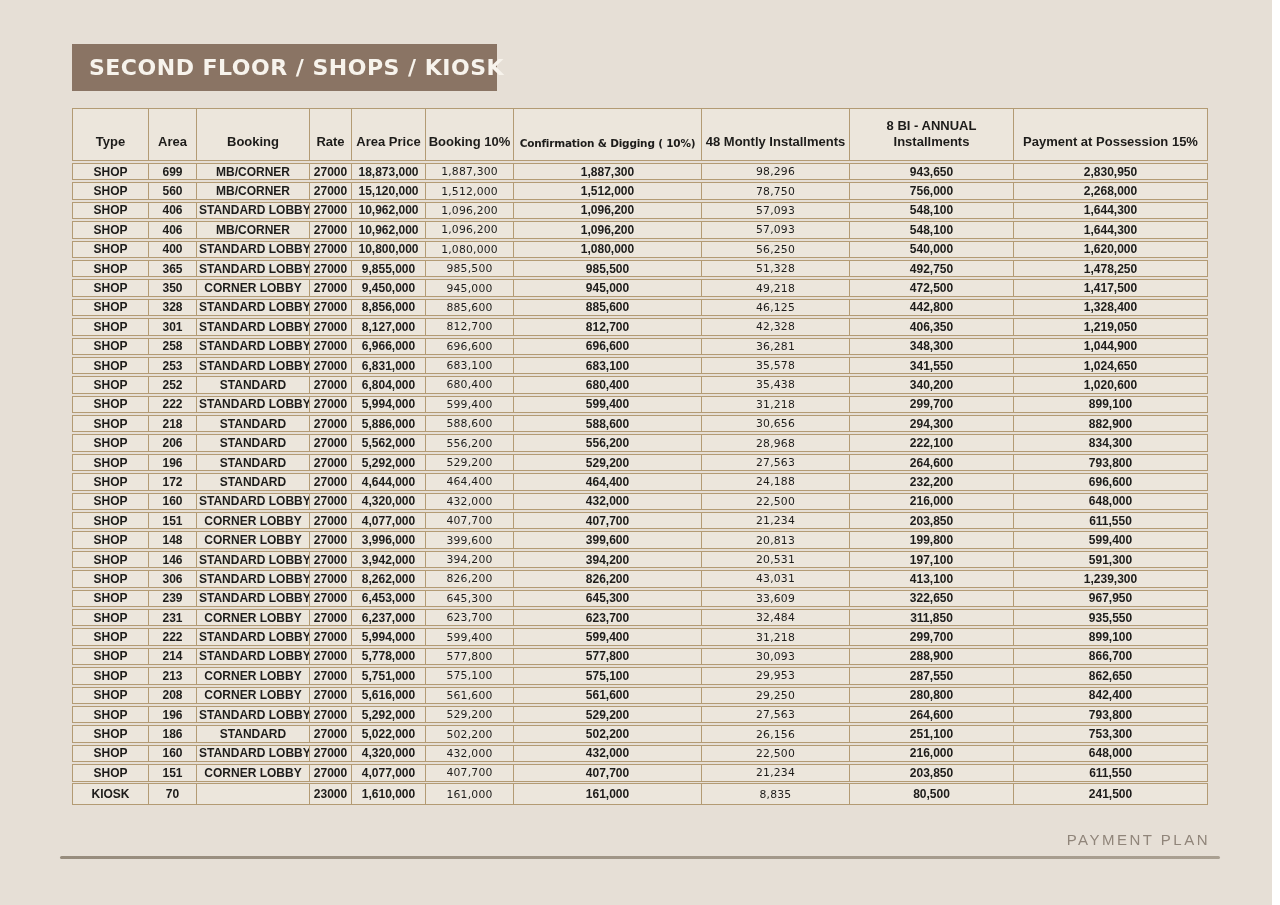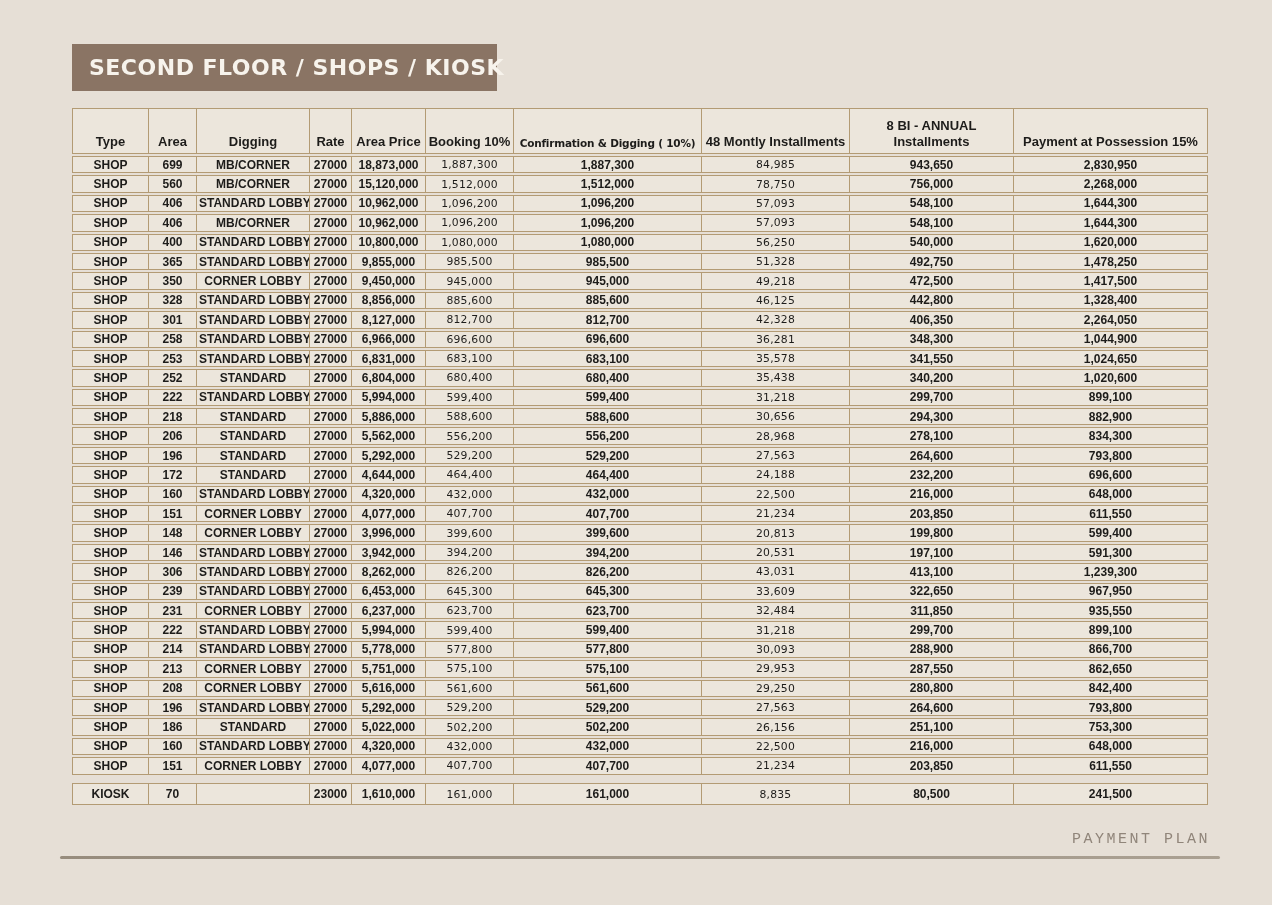--- a/index.html
+++ b/index.html
@@ -43,42 +43,42 @@
     border-left:1px solid var(--border,#b39b74);
     color:var(--data-text,#1d1c1a);
     text-align:center; vertical-align:middle;
     padding:0 2px; overflow:hidden;
   }
   th:last-child, td:last-child { border-right:1px solid var(--border,#b39b74);margin-left:45px; }
   th {
     vertical-align:bottom;
     height:40px;
     font-size:13px; font-weight:bold;
-    line-height:1.18; padding-bottom:4px;
+    line-height:1.18; padding-bottom:11px;
     white-space:nowrap;
   }
   th.c-bi-annual { white-space:normal; }
   th.c-confirmation {
     font-family:"DejaVu Sans",sans-serif;
     font-size:10.5px; letter-spacing:-0.2px;
   }
   td {
     height:15.4px;
     font-size:12px; font-weight:bold;
     white-space:nowrap;
   }
   td.c-booking, td.c-monthly {
     font-family:"DejaVu Sans",sans-serif;
     font-size:10.8px; font-weight:normal; letter-spacing:0.2px;
   }
   .kiosk-table td { height:20px; }
   .footer-label {
     position:absolute; top:831px; right:62px;
     color:var(--muted-text,#8a7e6d);
-    font-family:Liberation Mono, monospace;
+    font-family:Liberation Sans, sans-serif;
     font-size:15px; letter-spacing:2.5px; white-space:nowrap;
   }
   .rule {
     position:absolute; top:856px; left:60px;
     width:1160px; height:3px;
     background:linear-gradient(90deg, var(--rule,#978c7d), #aaa092);
     border-radius:2px;
   }
 </style>
 </head>
@@ -101,40 +101,40 @@
         <col style="width:88px">
       <col style="width:188px">
         <col style="width:148px">
         <col style="width:164px">
       <col style="width:195px">
     </colgroup>
     <thead>
       <tr>
           <th class="c-type">Type</th>
           <th class="c-area">Area</th>
-          <th class="c-category">Digging</th>
+          <th class="c-category">Booking</th>
           <th class="c-rate">Rate</th>
           <th class="c-total-price">Area Price</th>
           <th class="c-booking">Booking 10%</th>
           <th class="c-confirmation">Confirmation &amp; Digging ( 10%)</th>
           <th class="c-monthly">48 Montly Installments</th>
           <th class="c-bi-annual">8 BI - ANNUAL Installments</th>
           <th class="c-possession">Payment at Possession 15%</th>
         </tr>
     </thead>
     <tbody>
         <tr>
           <td class="c-type">SHOP</td>
           <td class="c-area">699</td>
           <td class="c-category">MB/CORNER</td>
           <td class="c-rate">27000</td>
           <td class="c-total-price">18,873,000</td>
           <td class="c-booking">1,887,300</td>
           <td class="c-confirmation">1,887,300</td>
-          <td class="c-monthly">84,985</td>
+          <td class="c-monthly">98,296</td>
           <td class="c-bi-annual">943,650</td>
           <td class="c-possession">2,830,950</td>
         </tr>
         <tr>
           <td class="c-type">SHOP</td>
           <td class="c-area">560</td>
           <td class="c-category">MB/CORNER</td>
           <td class="c-rate">27000</td>
           <td class="c-total-price">15,120,000</td>
           <td class="c-booking">1,512,000</td>
@@ -218,21 +218,21 @@
         <tr>
           <td class="c-type">SHOP</td>
           <td class="c-area">301</td>
           <td class="c-category">STANDARD LOBBY</td>
           <td class="c-rate">27000</td>
           <td class="c-total-price">8,127,000</td>
           <td class="c-booking">812,700</td>
           <td class="c-confirmation">812,700</td>
           <td class="c-monthly">42,328</td>
           <td class="c-bi-annual">406,350</td>
-          <td class="c-possession">2,264,050</td>
+          <td class="c-possession">1,219,050</td>
         </tr>
         <tr>
           <td class="c-type">SHOP</td>
           <td class="c-area">258</td>
           <td class="c-category">STANDARD LOBBY</td>
           <td class="c-rate">27000</td>
           <td class="c-total-price">6,966,000</td>
           <td class="c-booking">696,600</td>
           <td class="c-confirmation">696,600</td>
           <td class="c-monthly">36,281</td>
@@ -289,21 +289,21 @@
         </tr>
         <tr>
           <td class="c-type">SHOP</td>
           <td class="c-area">206</td>
           <td class="c-category">STANDARD</td>
           <td class="c-rate">27000</td>
           <td class="c-total-price">5,562,000</td>
           <td class="c-booking">556,200</td>
           <td class="c-confirmation">556,200</td>
           <td class="c-monthly">28,968</td>
-          <td class="c-bi-annual">278,100</td>
+          <td class="c-bi-annual">222,100</td>
           <td class="c-possession">834,300</td>
         </tr>
         <tr>
           <td class="c-type">SHOP</td>
           <td class="c-area">196</td>
           <td class="c-category">STANDARD</td>
           <td class="c-rate">27000</td>
           <td class="c-total-price">5,292,000</td>
           <td class="c-booking">529,200</td>
           <td class="c-confirmation">529,200</td>

